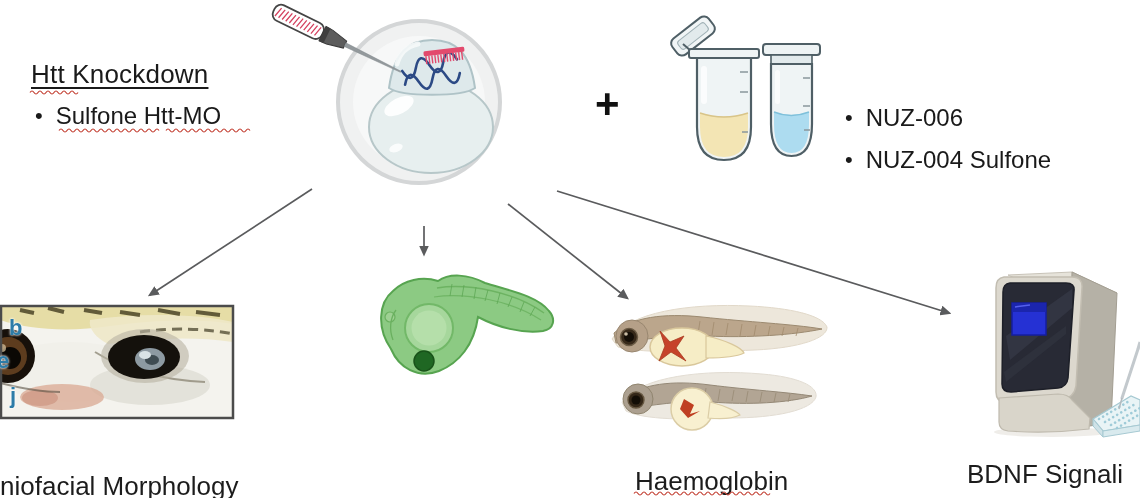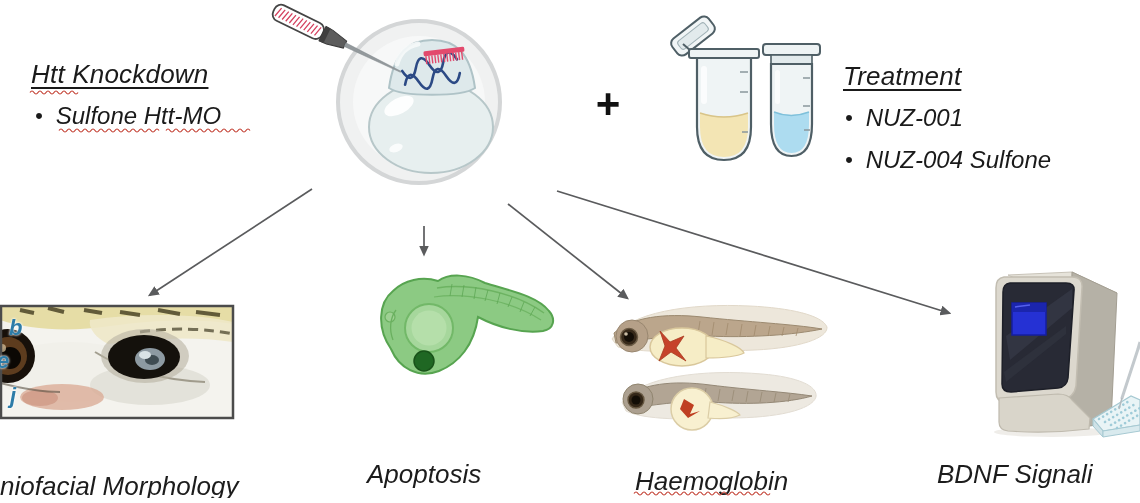--- a/index.html
+++ b/index.html
@@ -1,18 +1,18 @@
 <!DOCTYPE html>
 <html><head>
 <meta charset="utf-8">
 <style>
   html,body{margin:0;padding:0;background:#ffffff;}
   .figure{
     position:relative;width:1140px;height:498px;background:#ffffff;overflow:hidden;
-    font-family:"Liberation Sans",sans-serif;color:#1a1a1a;font-style:italic;
+    font-family:"Liberation Sans",sans-serif;color:#1a1a1a;
   }
   .abs{position:absolute;line-height:1.05;white-space:nowrap;}
   .heading{
     font-size:26px;letter-spacing:.2px;
     text-decoration-line:underline;text-decoration-thickness:1.5px;text-underline-offset:4px;
   }
   .bullet-row{display:flex;align-items:flex-start;gap:13px;font-size:24px;}
   .bullet-row .dot{font-size:22px;transform:translateY(1px);}
   .plus{font-size:42px;font-weight:600;color:#111;}
   .outcome{font-size:26px;color:#1c1c1c;}
@@ -193,38 +193,36 @@
   </svg>
 
   <div class="abs heading" style="left:31px;top:61px;">Htt Knockdown</div>
   <div class="abs bullet-row" style="left:35px;top:103px;">
     <span class="dot">•</span>
     <span>Sulfone Htt-MO</span>
   </div>
 
   <div class="abs plus" style="left:595px;top:82px;">+</div>
 
-  <div class="abs heading" style="left:843px;top:63px;">Treatment</div>
   <div class="abs bullet-row" style="left:845px;top:105px;">
     <span class="dot">•</span>
-    <span>NUZ-001</span>
+    <span>NUZ-006</span>
   </div>
   <div class="abs bullet-row" style="left:845px;top:147px;">
     <span class="dot">•</span>
     <span>NUZ-004 Sulfone</span>
   </div>
 
   <span class="abs photo-letter" style="left:9px;top:316px;">b</span>
   <span class="abs photo-letter" style="left:-3px;top:349px;">e</span>
   <span class="abs photo-letter" style="left:10px;top:384px;">j</span>
 
   <div class="abs outcome" style="left:0px;top:473px;">niofacial Morphology</div>
-  <div class="abs outcome" style="left:367px;top:461px;">Apoptosis</div>
   <div class="abs outcome" style="left:635px;top:461px;margin-top:7px;">Haemoglobin</div>
-  <div class="abs outcome" style="left:937px;top:461px;text-align:right;">BDNF Signali</div>
+  <div class="abs outcome" style="left:967px;top:461px;text-align:right;">BDNF Signali</div>
 
   <svg class="squiggle" width="48" height="8" style="left:30px;top:89px;">
       <path fill="none" stroke="#c23b2e" stroke-width="1.2" d="M0,3.5 Q2,0.5 4,3.5 Q6,6.5 8,3.5 Q10,0.5 12,3.5 Q14,6.5 16,3.5 Q18,0.5 20,3.5 Q22,6.5 24,3.5 Q26,0.5 28,3.5 Q30,6.5 32,3.5 Q34,0.5 36,3.5 Q38,6.5 40,3.5 Q42,0.5 44,3.5 Q46,6.5 48,3.5"></path>
     </svg>
   <svg class="squiggle" width="100" height="8" style="left:59px;top:127px;">
       <path fill="none" stroke="#c23b2e" stroke-width="1.2" d="M0,3.5 Q2,0.5 4,3.5 Q6,6.5 8,3.5 Q10,0.5 12,3.5 Q14,6.5 16,3.5 Q18,0.5 20,3.5 Q22,6.5 24,3.5 Q26,0.5 28,3.5 Q30,6.5 32,3.5 Q34,0.5 36,3.5 Q38,6.5 40,3.5 Q42,0.5 44,3.5 Q46,6.5 48,3.5 Q50,0.5 52,3.5 Q54,6.5 56,3.5 Q58,0.5 60,3.5 Q62,6.5 64,3.5 Q66,0.5 68,3.5 Q70,6.5 72,3.5 Q74,0.5 76,3.5 Q78,6.5 80,3.5 Q82,0.5 84,3.5 Q86,6.5 88,3.5 Q90,0.5 92,3.5 Q94,6.5 96,3.5 Q98,0.5 100,3.5"></path>
     </svg>
   <svg class="squiggle" width="84" height="8" style="left:166px;top:127px;">
       <path fill="none" stroke="#c23b2e" stroke-width="1.2" d="M0,3.5 Q2,0.5 4,3.5 Q6,6.5 8,3.5 Q10,0.5 12,3.5 Q14,6.5 16,3.5 Q18,0.5 20,3.5 Q22,6.5 24,3.5 Q26,0.5 28,3.5 Q30,6.5 32,3.5 Q34,0.5 36,3.5 Q38,6.5 40,3.5 Q42,0.5 44,3.5 Q46,6.5 48,3.5 Q50,0.5 52,3.5 Q54,6.5 56,3.5 Q58,0.5 60,3.5 Q62,6.5 64,3.5 Q66,0.5 68,3.5 Q70,6.5 72,3.5 Q74,0.5 76,3.5 Q78,6.5 80,3.5 Q82,0.5 84,3.5"></path>
     </svg>

